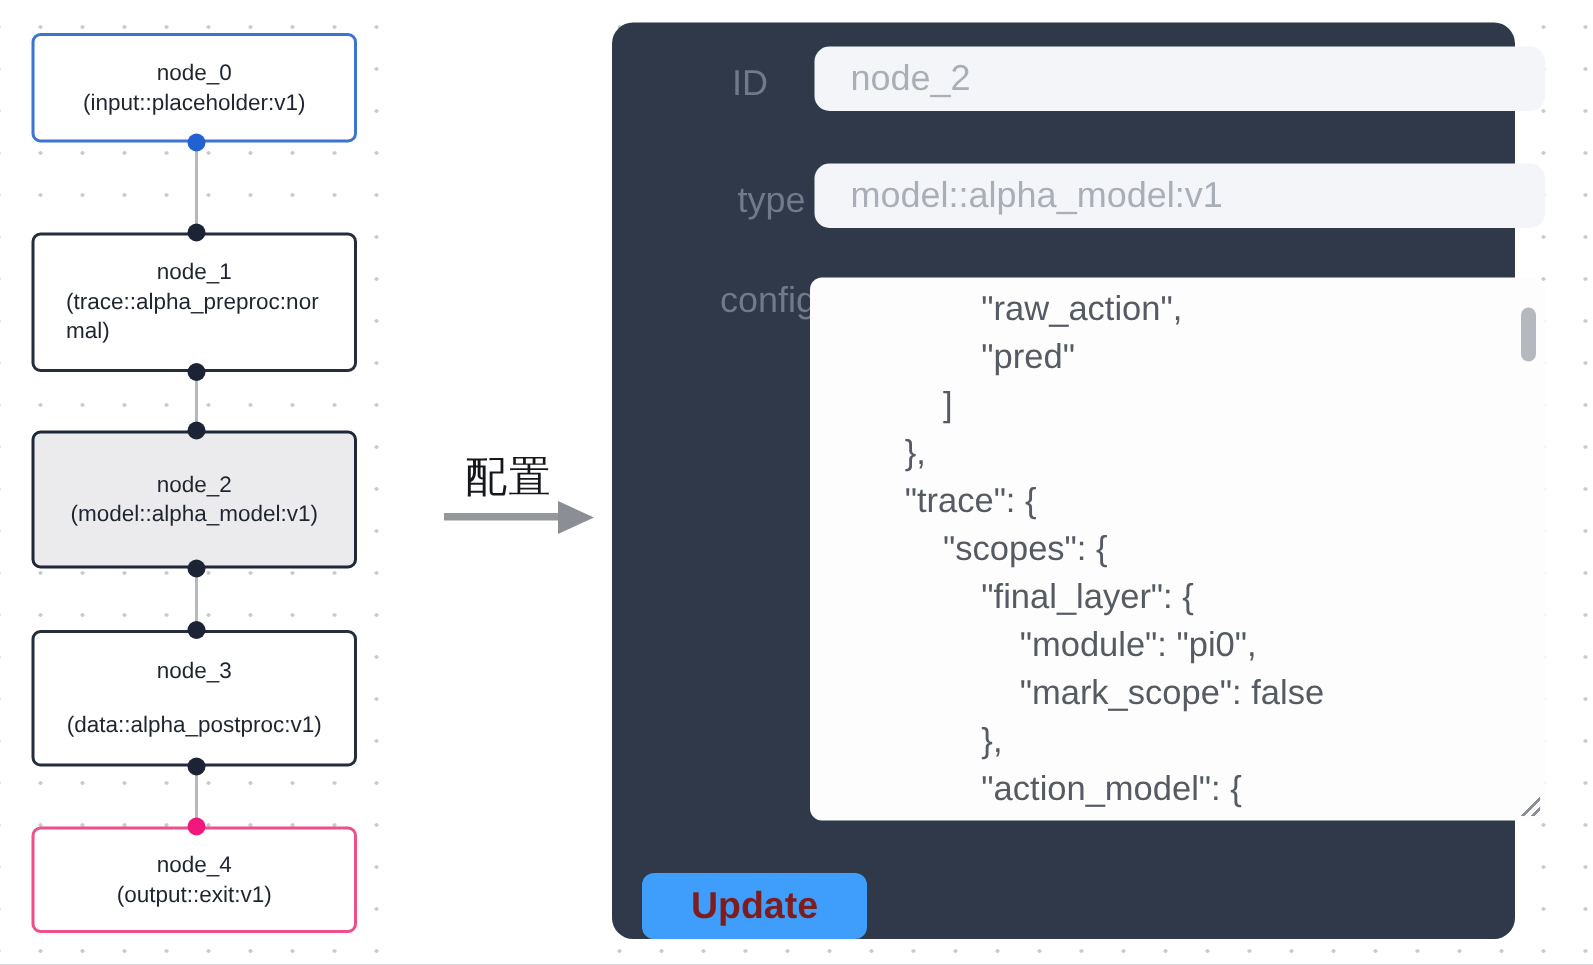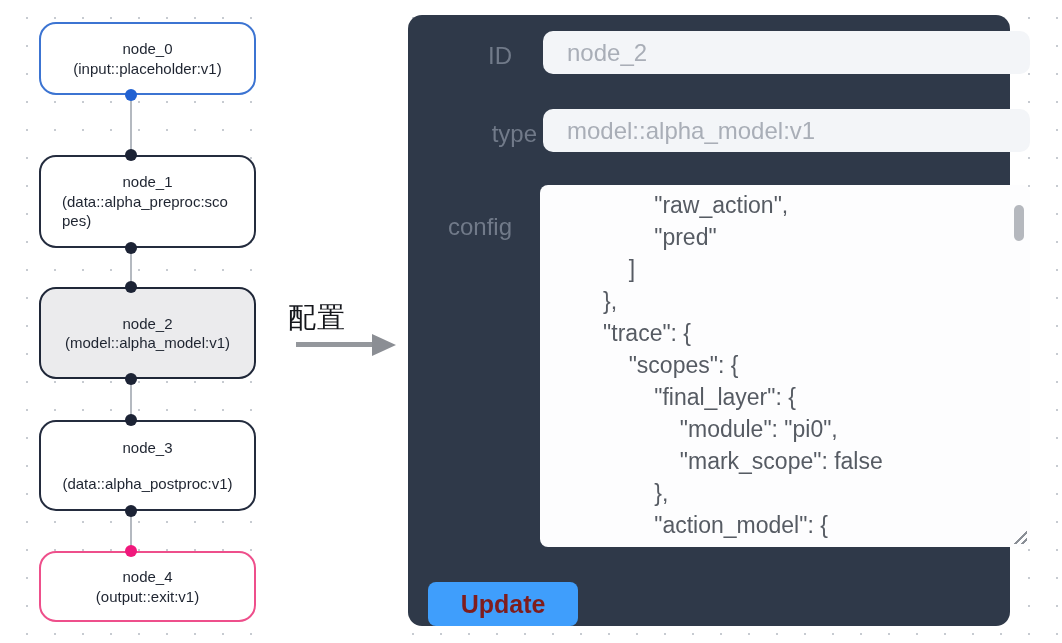--- a/index.html
+++ b/index.html
@@ -6,21 +6,21 @@
   *{box-sizing:border-box;}
   body{font-family:"Liberation Sans","DejaVu Sans",sans-serif;}
   .stage{position:relative;width:1062px;height:643px;background:#ffffff;overflow:hidden;}
 
   
   .dots{background-image:radial-gradient(circle,#c7cbd1 1.3px,rgba(0,0,0,0) 1.4px);background-size:28px 28px;}
   .flow-canvas{position:absolute;left:0;top:0;width:272px;height:643px;background-position:13px 4px;}
   .config-canvas{position:absolute;left:392px;top:0;width:670px;height:643px;background-position:7px 4px;}
 
   
-  .node{position:absolute;left:39px;width:217px;border:2px solid #242c3e;border-radius:17px;background:#ffffff;
+  .node{position:absolute;left:21px;width:217px;border:2px solid #242c3e;border-radius:6px;background:#ffffff;
         display:flex;flex-direction:column;align-items:center;justify-content:center;
         padding:4px 21px;z-index:2;}
   .node .t{font-size:15px;font-weight:500;color:#1e2430;line-height:1.3;text-align:center;}
   .node .s{font-size:15px;font-weight:500;color:#1e2430;line-height:1.3;text-align:left;word-break:break-all;}
   .n0{top:22px;height:73px;border-color:#3c74d2;}
   .n1{top:155px;height:93px;}
   .n2{top:287px;height:92px;background:#ebebed;border-color:#1f2738;border-width:2.5px;}
   .n3{top:420px;height:91px;gap:16px;}
   .n4{top:551px;height:71px;border-color:#ee4f8b;}
 
@@ -30,32 +30,32 @@
   .e2{top:379px;height:41px;}
   .e3{top:511px;height:40px;}
 
   .handle{position:absolute;left:125px;width:12px;height:12px;border-radius:50%;background:#1c2335;z-index:3;}
   .hb{background:#2161d2;}
   .hp{background:#f0187c;}
   .h0b{top:89px;}.h1t{top:149px;}.h1b{top:242px;}.h2t{top:281px;}.h2b{top:373px;}
   .h3t{top:414px;}.h3b{top:505px;}.h4t{top:545px;}
 
   
-  .transfer-label{position:absolute;left:288px;top:299px;width:80px;text-align:left;
+  .transfer-label{position:absolute;left:288px;top:299px;width:80px;text-align:right;
                   font-size:28px;color:#15171c;letter-spacing:1px;}
   .arrow-shaft{position:absolute;left:296px;top:342px;width:78px;height:5px;background:#949must;background:#94979c;}
   .arrow-head{position:absolute;left:372px;top:334px;width:0;height:0;
               border-top:11px solid transparent;border-bottom:11px solid transparent;border-left:24px solid #8b8e94;}
 
   
   .panel{position:absolute;left:16px;top:15px;width:602px;height:611px;background:#2f3949;border-radius:14px;z-index:4;}
   .field-label{position:absolute;left:0;width:104px;text-align:right;font-size:24px;color:#717a89;}
   .lbl-id{top:27px;}
   .lbl-type{top:105px;margin-left:25px;}
-  .lbl-config{top:198px;}
+  .lbl-config{top:172px;margin-left:32px;}
   .txt-input{position:absolute;left:135px;width:487px;height:43px;border:none;outline:none;
              background:#f3f5f8;border-radius:10px;color:#a9aeb7;font-size:24px;padding:0 24px;
              font-family:"Liberation Sans","DejaVu Sans",sans-serif;}
   .in-id{top:16px;}
   .in-type{top:94px;}
 
   .config-box{position:absolute;left:132px;top:170px;width:490px;height:362px;background:#fdfdfe;border-radius:8px;overflow:hidden;}
   .config-text{position:absolute;left:0;top:0;right:0;bottom:0;padding:4px 30px 0 12px;overflow:hidden;
                white-space:pre;font-size:23px;line-height:32px;color:#565b63;
                font-family:"Liberation Sans","DejaVu Sans",sans-serif;}
@@ -79,21 +79,21 @@
     <div class="edge e1"></div>
     <div class="edge e2"></div>
     <div class="edge e3"></div>
 
     <div class="node n0">
       <div class="t">node_0</div>
       <div class="s">(input::placeholder:v1)</div>
     </div>
     <div class="node n1">
       <div class="t">node_1</div>
-      <div class="s">(data::alpha_preproc:scopes)</div>
+      <div class="s">(trace::alpha_preproc:normal)</div>
     </div>
     <div class="node n2">
       <div class="t">node_2</div>
       <div class="s">(model::alpha_model:v1)</div>
     </div>
     <div class="node n3">
       <div class="t">node_3</div>
       <div class="s">(data::alpha_postproc:v1)</div>
     </div>
     <div class="node n4">

